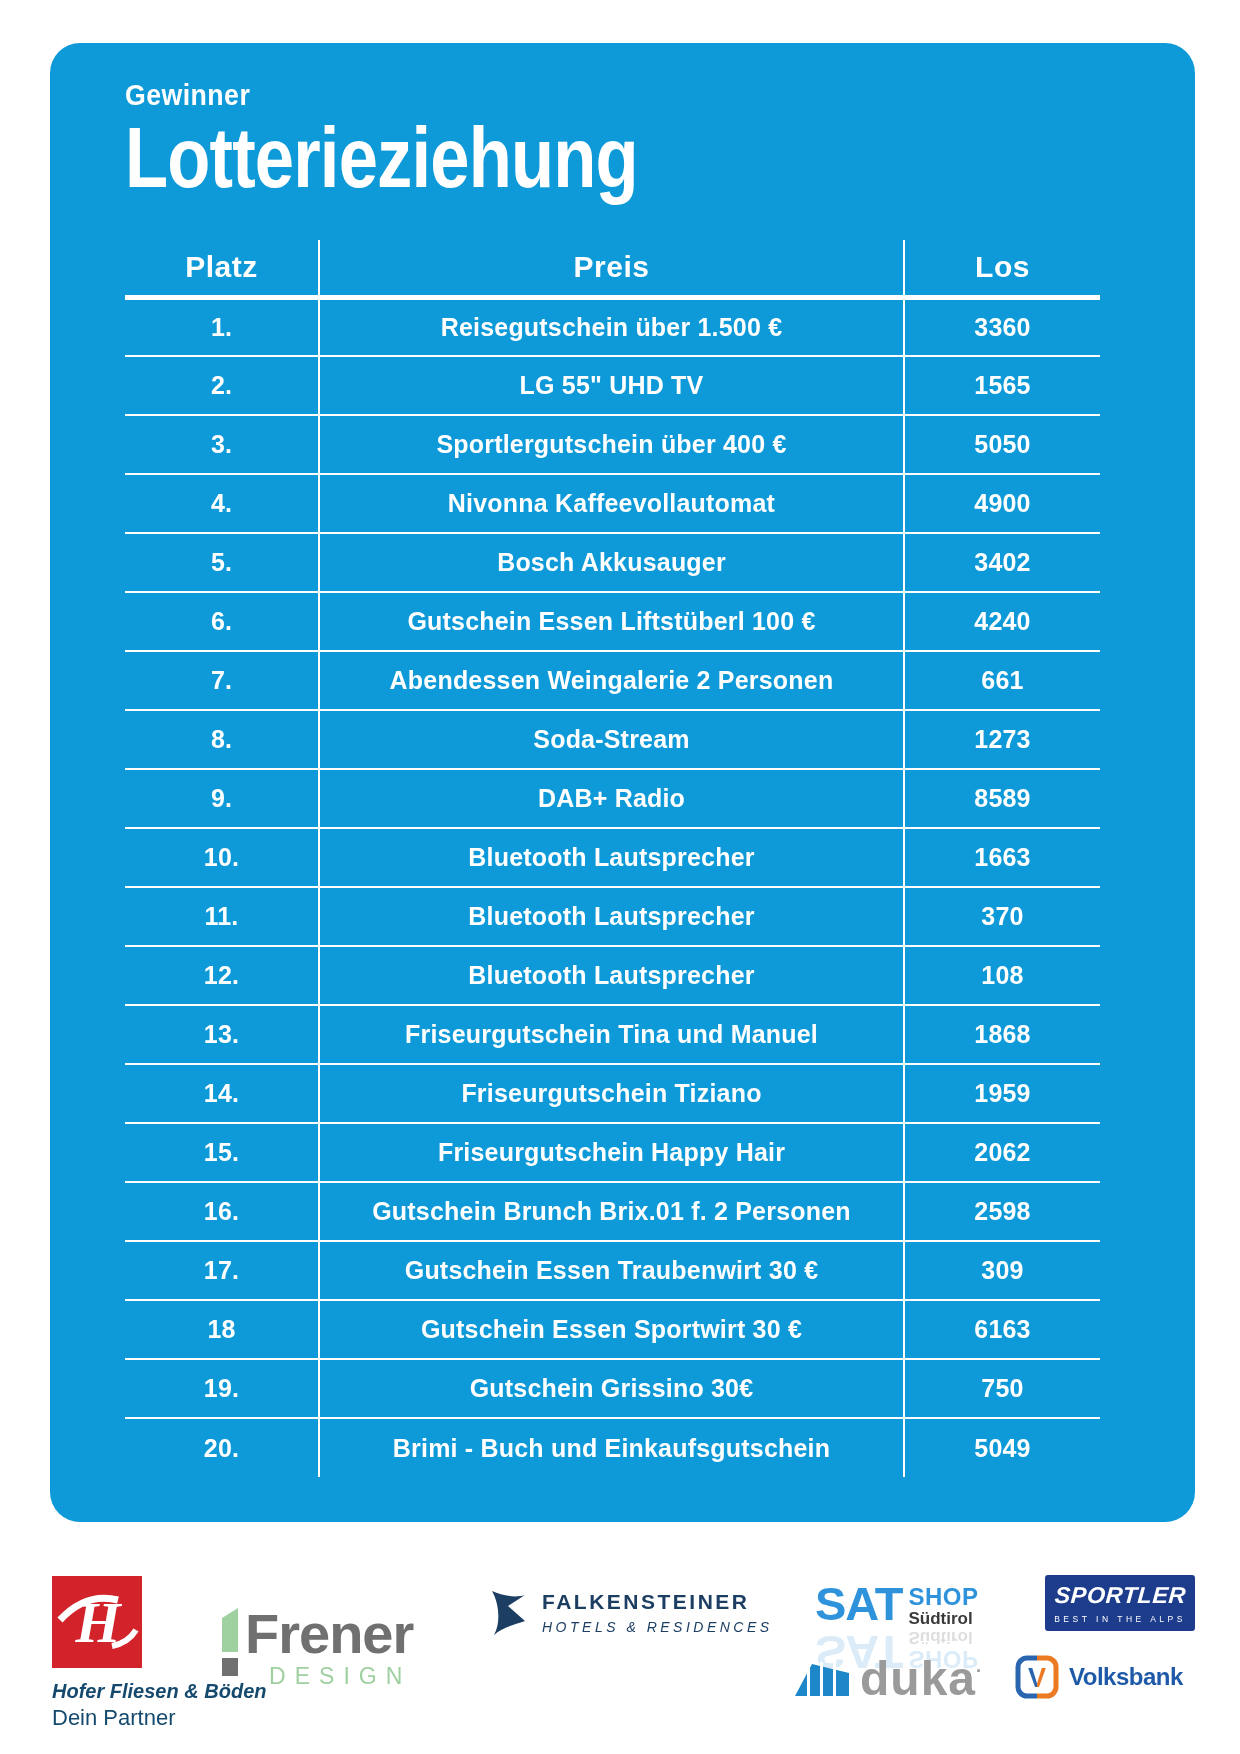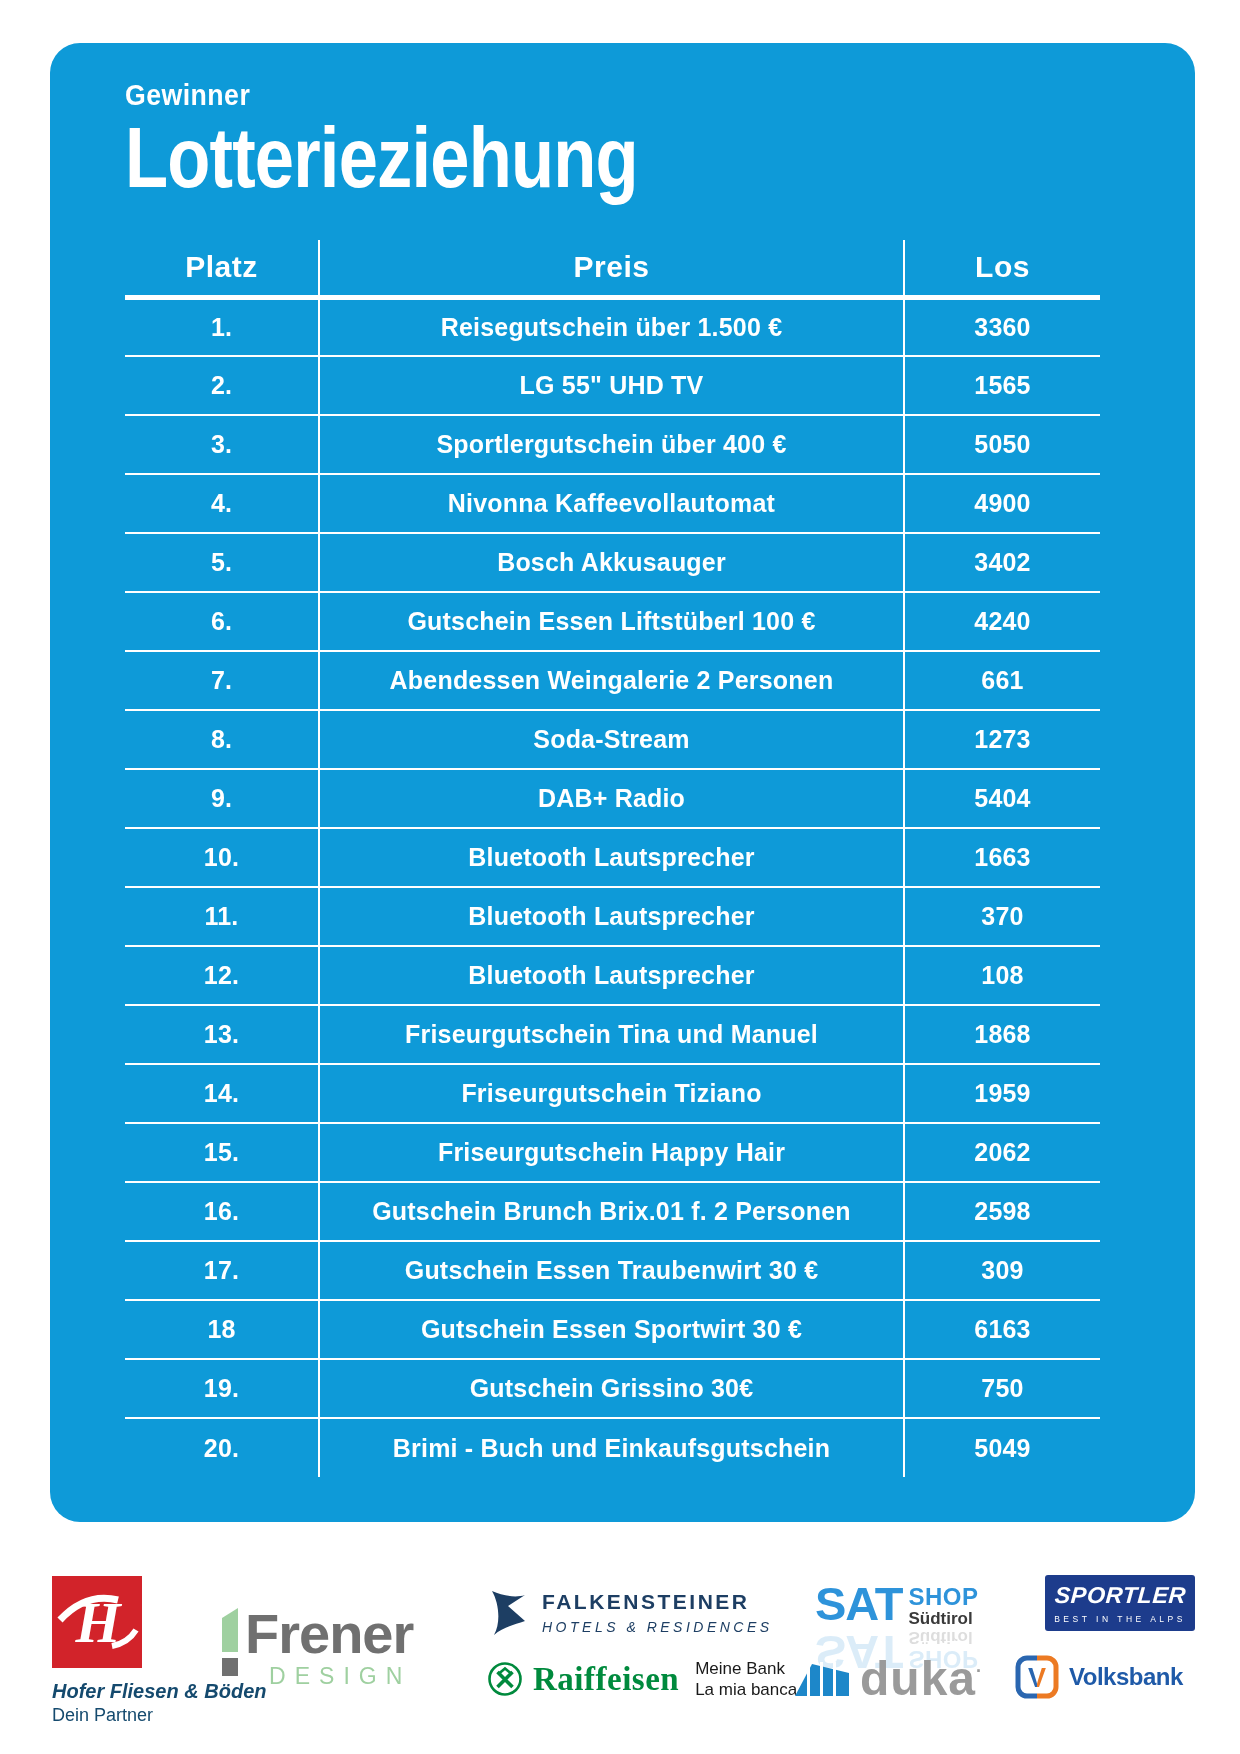--- a/index.html
+++ b/index.html
@@ -34,21 +34,21 @@
     border-left:2px solid #fff;border-right:2px solid #fff;}
   .prize-table th,.prize-table td{transform:none;}
 
   
   .sponsors{position:absolute;left:0;top:1545px;width:1240px;height:209px;background:#fff;}
   .sponsor{position:absolute;}
 
   .hofer{left:52px;top:31px;width:200px;}
   .hofer .sq{width:90px;height:92px;}
   .hofer .name{margin-top:8px;font-size:20px;font-weight:700;color:var(--hofer-navy);white-space:nowrap;font-style:italic;}
-  .hofer .tag{margin-top:2px;font-size:18px;color:var(--hofer-navy);}
+  .hofer .tag{margin-top:2px;font-size:22px;color:var(--hofer-navy);}
 
   .frener{left:222px;top:63px;display:flex;align-items:flex-start;gap:7px;}
   .frener .txt{display:flex;flex-direction:column;}
   .frener .name{font-size:56px;font-weight:700;color:var(--frener-gray);line-height:0.92;letter-spacing:-1px;}
   .frener .sub{font-size:23px;color:var(--frener-green);letter-spacing:9px;text-align:right;margin-top:3px;padding-right:2px;}
 
   .falkensteiner{left:487px;top:45px;display:flex;align-items:flex-start;gap:13px;}
   .falkensteiner .l1{font-size:21px;font-weight:700;color:var(--navy);letter-spacing:2.5px;white-space:nowrap;}
   .falkensteiner .l2{font-size:14px;color:var(--navy);letter-spacing:3.5px;margin-top:5px;white-space:nowrap;font-style:italic;}
 
@@ -141,21 +141,21 @@
 
   <tr>
     <td>8.</td>
     <td>Soda-Stream</td>
     <td>1273</td>
   </tr>
 
   <tr>
     <td>9.</td>
     <td>DAB+ Radio</td>
-    <td>5404</td>
+    <td>8589</td>
   </tr>
 
   <tr>
     <td>10.</td>
     <td>Bluetooth Lautsprecher</td>
     <td>1663</td>
   </tr>
 
   <tr>
     <td>11.</td>
@@ -247,32 +247,20 @@
   <div class="sponsor falkensteiner">
     <svg width="42" height="46" viewBox="0 0 42 46">
       <path fill="#1d3e63" d="M5 1 C16 6 29 8 38 5 L21 16 L38 31 C27 35 16 37 7 45 C14 33 12 13 5 1 Z"></path>
     </svg>
     <div>
       <div class="l1">FALKENSTEINER</div>
       <div class="l2">HOTELS &amp; RESIDENCES</div>
     </div>
   </div>
 
-  <div class="sponsor raiffeisen">
-    <svg width="36" height="36" viewBox="0 0 36 36">
-      <circle cx="18" cy="18" r="15.5" fill="none" stroke="#008a3d" stroke-width="2.6"></circle>
-      <path d="M10.5 11 L25.5 26 M25.5 11 L10.5 26" stroke="#008a3d" stroke-width="3.6"></path>
-      <path d="M12 12.5 L18 7.5 L24 12.5" fill="none" stroke="#008a3d" stroke-width="2.6"></path>
-    </svg>
-    <div class="name">Raiffeisen</div>
-    <div class="tags">
-      <div>Meine Bank</div>
-      <div>La mia banca</div>
-    </div>
-  </div>
 
   <div class="sponsor satshop">
     <div class="sat-row">
       <div class="sat-word">SAT</div>
       <div class="sat-col">
         <div class="shop">SHOP</div>
         <div class="tirol">Südtirol</div>
       </div>
     </div>
     <div class="sat-row sat-reflect">

